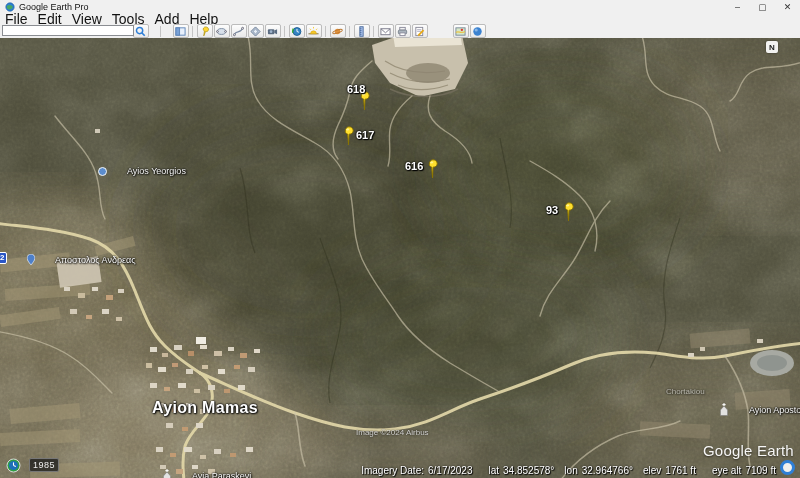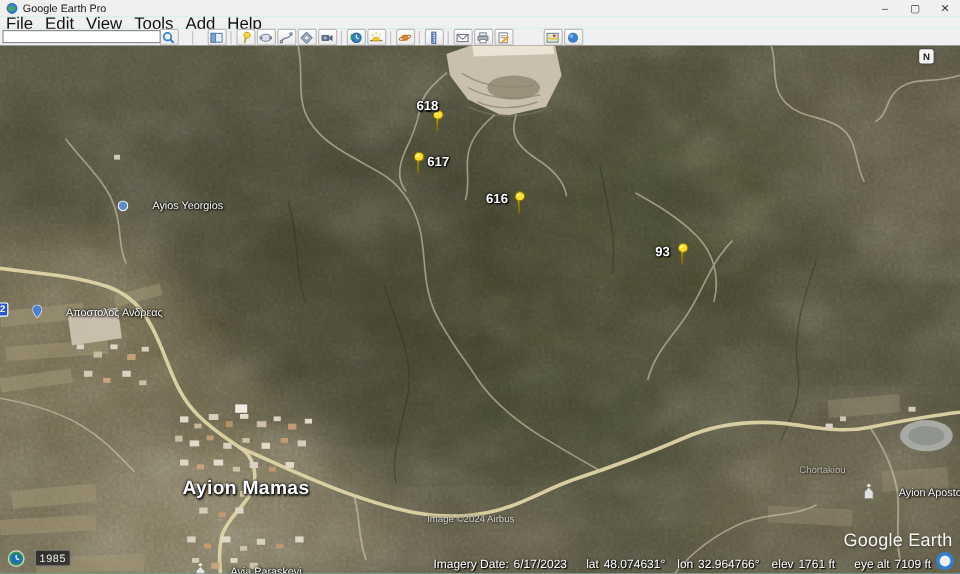--- a/index.html
+++ b/index.html
@@ -435,21 +435,21 @@
           <line x1="7.5" y1="7.5" x2="9.8" y2="8.4" stroke="#fff" stroke-width="1.1"></line>
         </svg>
         <span class="history-badge">1985</span>
       </div>
 
       <div class="statusbar">
         <span class="lbl">Imagery Date:</span>
         <span>6/17/2023</span>
         <span class="gap"></span>
         <span class="lbl">lat</span>
-        <span>48.074631°</span>
+        <span>34.852578°</span>
         <span class="gap-s"></span>
         <span class="lbl">lon</span>
         <span>32.964766°</span>
         <span class="gap-s"></span>
         <span class="lbl">elev</span>
         <span>1761 ft</span>
         <span class="gap"></span>
         <span class="lbl">eye alt</span>
         <span>7109 ft</span>
       </div>

